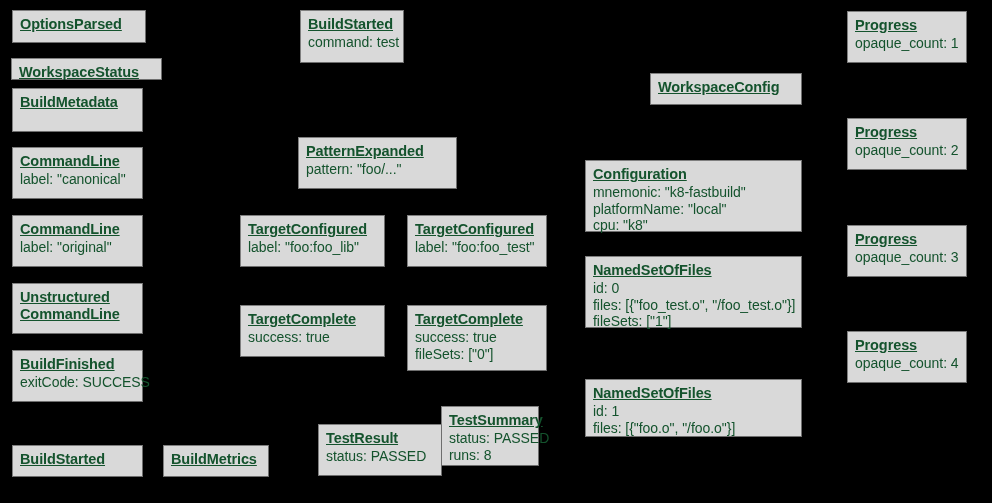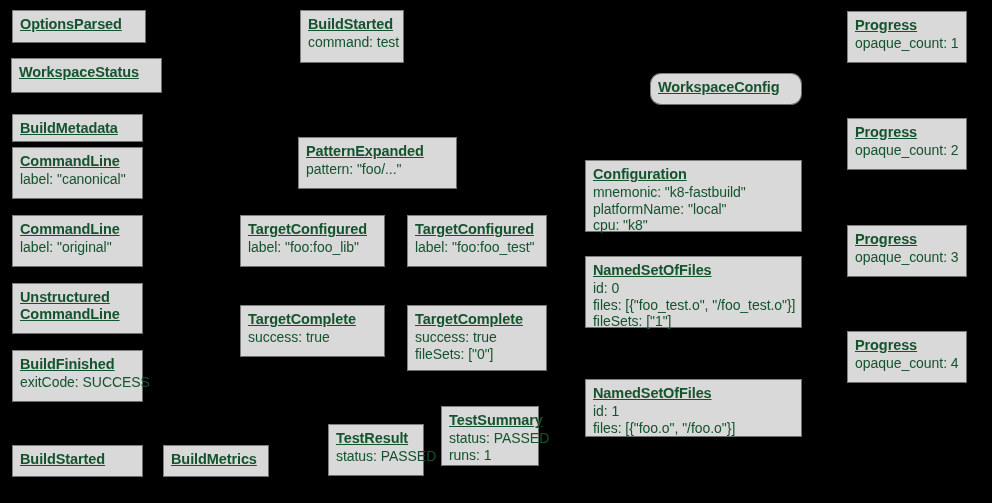--- a/index.html
+++ b/index.html
@@ -62,27 +62,27 @@
       <span class="node-fields">
         <span class="node-field">command: test</span>
       </span>
     </div>
     <div class="node" style="left: 847px; top: 11px; width: 120px; height: 52px;">
       <span class="node-title">Progress</span>
       <span class="node-fields">
         <span class="node-field">opaque_count: 1</span>
       </span>
     </div>
-    <div class="node title-only" style="left: 11px; top: 58px; width: 151px; height: 35px;">
+    <div class="node title-only" style="left: 11px; top: 58px; width: 151px; height: 22px;">
       <span class="node-title">WorkspaceStatus</span>
     </div>
-    <div class="node title-only" style="left: 650px; top: 73px; width: 152px; height: 32px; border-radius: 11px;">
+    <div class="node title-only" style="left: 650px; top: 73px; width: 152px; height: 32px;">
       <span class="node-title">WorkspaceConfig</span>
     </div>
-    <div class="node title-only" style="left: 12px; top: 114px; width: 131px; height: 28px;">
+    <div class="node title-only" style="left: 12px; top: 88px; width: 131px; height: 44px;">
       <span class="node-title">BuildMetadata</span>
     </div>
     <div class="node" style="left: 298px; top: 111px; width: 159px; height: 52px; margin-top: 26px;">
       <span class="node-title">PatternExpanded</span>
       <span class="node-fields">
         <span class="node-field">pattern: "foo/..."</span>
       </span>
     </div>
     <div class="node" style="left: 847px; top: 118px; width: 120px; height: 52px;">
       <span class="node-title">Progress</span>
@@ -169,24 +169,24 @@
       <span class="node-title">NamedSetOfFiles</span>
       <span class="node-fields">
         <span class="node-field">id: 1</span>
         <span class="node-field">files: [{"foo.o", "/foo.o"}]</span>
       </span>
     </div>
     <div class="node" style="left: 441px; top: 406px; width: 98px; height: 60px;">
       <span class="node-title">TestSummary</span>
       <span class="node-fields">
         <span class="node-field">status: PASSED</span>
-        <span class="node-field">runs: 1</span>
+        <span class="node-field">runs: 8</span>
       </span>
     </div>
-    <div class="node" style="left: 328px; top: 424px; width: 96px; height: 52px;">
+    <div class="node" style="left: 318px; top: 424px; width: 124px; height: 52px;">
       <span class="node-title">TestResult</span>
       <span class="node-fields">
         <span class="node-field">status: PASSED</span>
       </span>
     </div>
     <div class="node title-only" style="left: 12px; top: 445px; width: 131px; height: 32px;">
       <span class="node-title">BuildStarted</span>
     </div>
     <div class="node title-only" style="left: 163px; top: 445px; width: 106px; height: 32px;">
       <span class="node-title">BuildMetrics</span>

